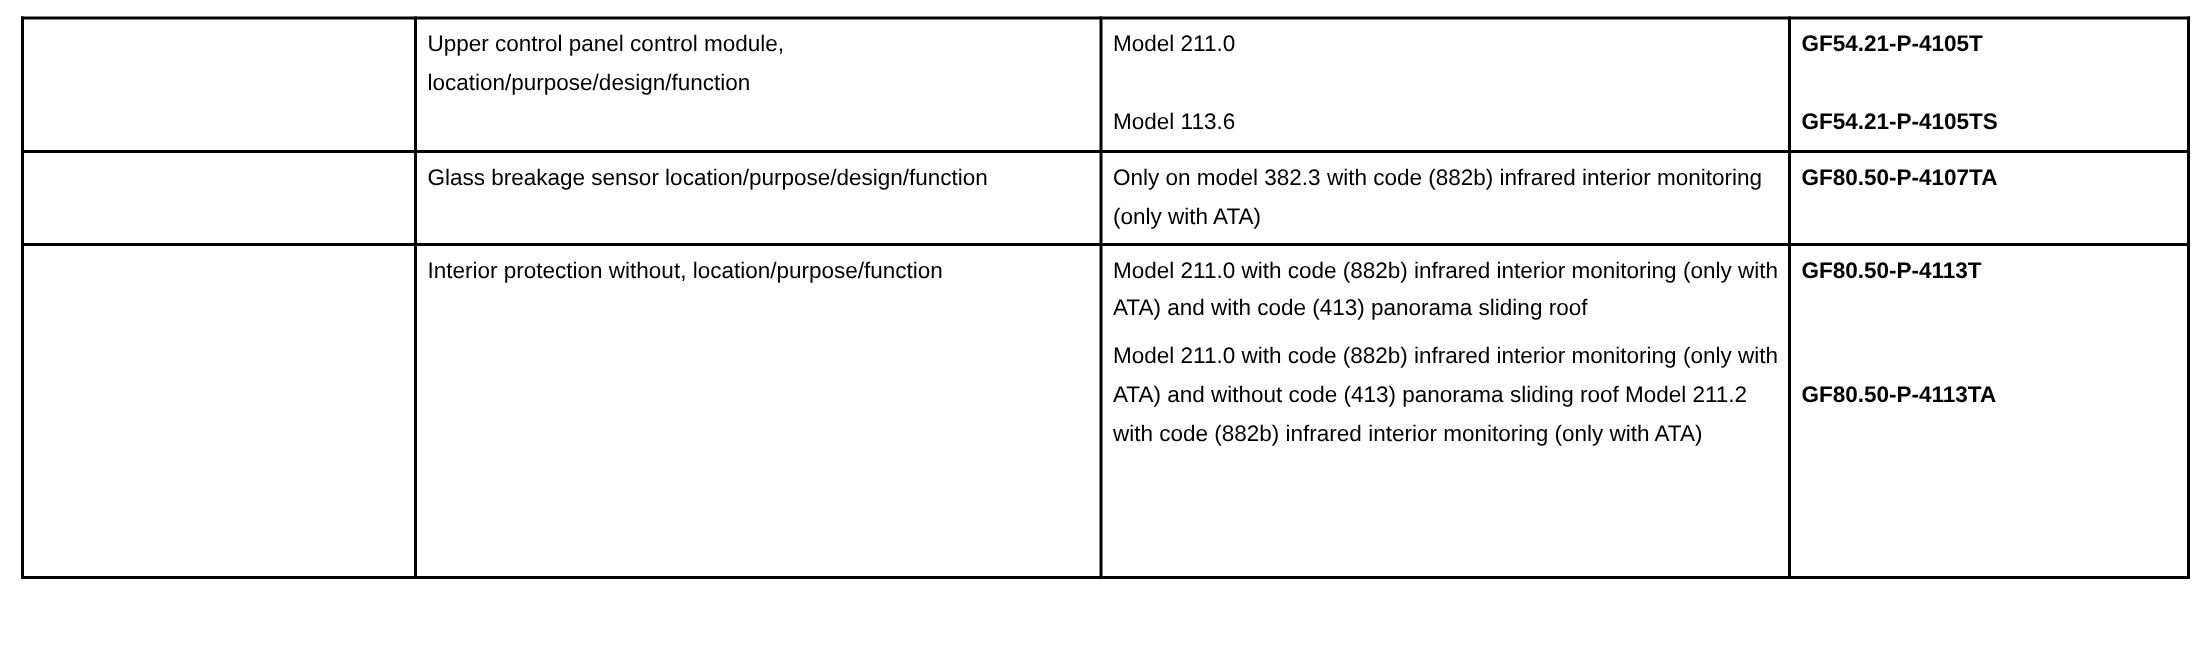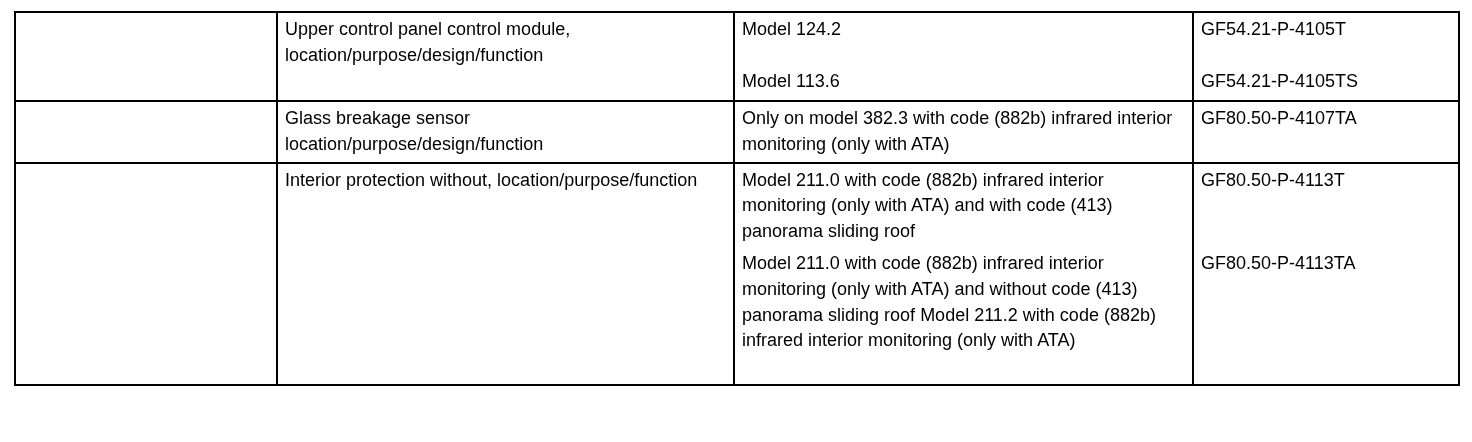--- a/index.html
+++ b/index.html
@@ -30,21 +30,21 @@
     width: 1444px;
     border-collapse: collapse;
     table-layout: fixed;
     background: #ffffff;
   }
 
   table.doc-table td {
     border: 2px solid #000000;
     vertical-align: top;
     padding: 4px 6px 4px 7px;
-    font-size: 18px;
+    font-size: 15px;
     line-height: 25.8px;
     font-family: "Liberation Sans", sans-serif;
     color: #000000;
   }
 
   
   col.c1 { width: 262px; }
   col.c2 { width: 457px; }
   col.c3 { width: 459px; }
   col.c4 { width: 266px; }
@@ -54,21 +54,21 @@
   .para + .para { margin-top: 0; }
   .gap-line { display: block; height: 25.8px; }
   .para-gap { display: block; height: 6px; }
 
   
   tr.row-1 td { height: 79px; }
   tr.row-2 td { height: 48px; }
   tr.row-3 td { height: 48px; }
   tr.row-4 td { height: 212px; }
 
-  .nowrap-code { white-space: nowrap; }
+  .nowrap-code { white-space: nowrap; font-weight: bold; }
 </style>
 </head>
 <body>
 
 <div class="page">
 
   <table class="doc-table">
     <colgroup>
       <col class="c1">
         <col class="c2">
@@ -78,21 +78,21 @@
     <tbody>
 
       <tr class="row-1">
         <td>
           <span class="cell-block"></span>
         </td>
         <td>
           <span class="cell-block">Upper control panel control module, location/purpose/design/function</span>
         </td>
         <td>
-          <span class="para">Model 124.2</span>
+          <span class="para">Model 211.0</span>
           <span class="gap-line"></span>
           <span class="para">Model 113.6</span>
         </td>
         <td>
           <span class="para nowrap-code">GF54.21-P-4105T</span>
           <span class="gap-line"></span>
           <span class="para nowrap-code">GF54.21-P-4105TS</span>
         </td>
       </tr>
 

